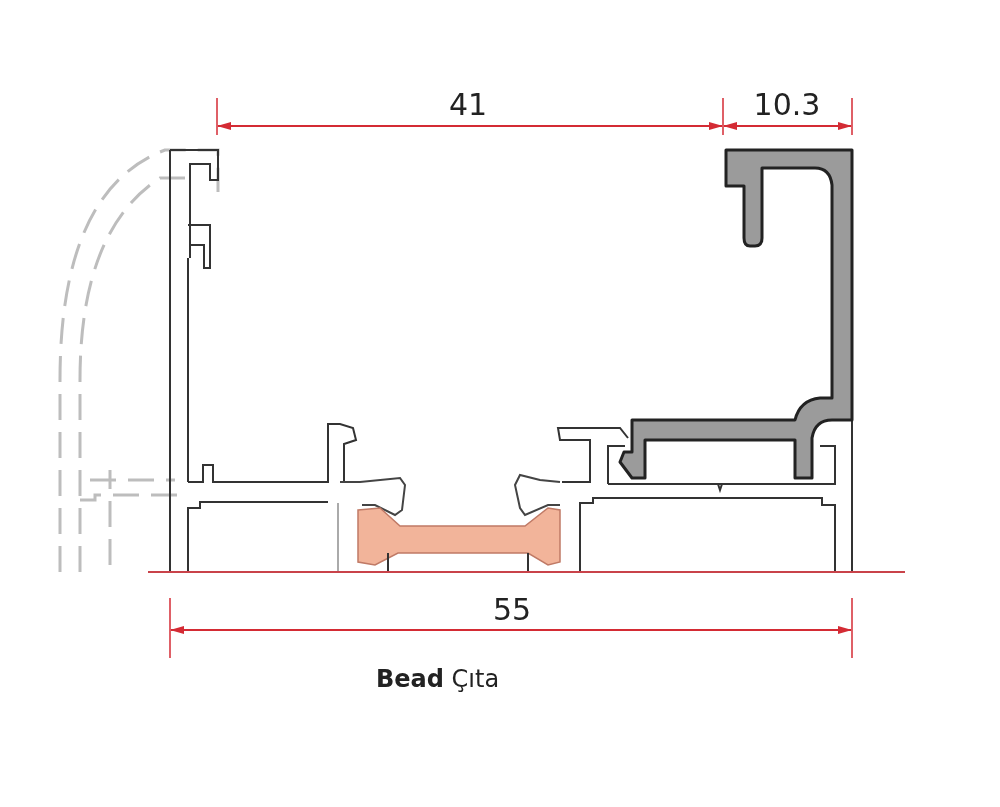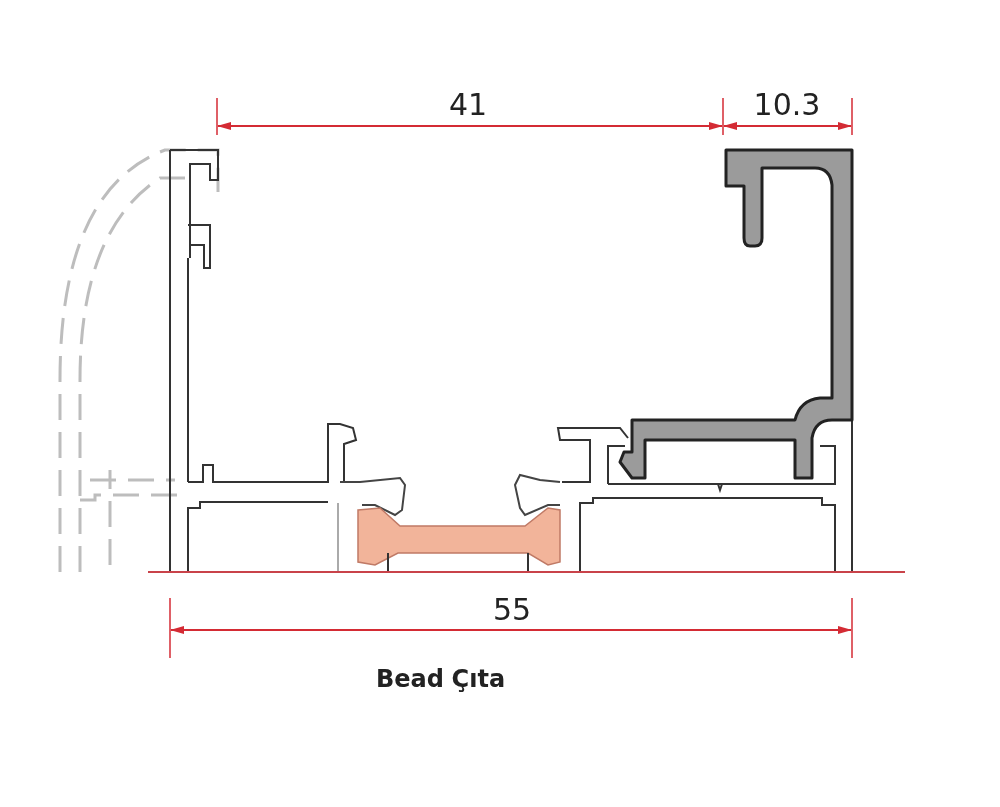--- a/index.html
+++ b/index.html
@@ -1,21 +1,21 @@
 <!DOCTYPE html>
 <html><head>
   <meta charset="utf-8">
   <style>
     html, body { margin: 0; padding: 0; background: #ffffff; }
     body { width: 1000px; height: 807px; position: relative; overflow: hidden; font-family: "DejaVu Sans", sans-serif; }
     #drawing { position: absolute; left: 0; top: 0; width: 1000px; height: 807px; }
     .dim-text { font-family: "DejaVu Sans", sans-serif; font-size: 30px; fill: #222; }
     .caption { position: absolute; left: 376px; top: 665px; font-family: "DejaVu Sans", sans-serif; font-size: 24px; color: #222; }
     .caption .bold { font-weight: bold; }
-    .caption .light { font-weight: bold; }
+    .caption .light { font-weight: normal; }
   </style>
 </head>
 <body>
 
 <svg id="drawing" viewBox="0 0 1000 807" xmlns="http://www.w3.org/2000/svg">
   <defs>
     <marker id="arrR" markerWidth="14" markerHeight="10" refX="13" refY="5" orient="auto" markerUnits="userSpaceOnUse">
       <path d="M0,1 L14,5 L0,9 Z" fill="#d42b34"></path>
     </marker>
     <marker id="arrL" markerWidth="14" markerHeight="10" refX="1" refY="5" orient="auto" markerUnits="userSpaceOnUse">

